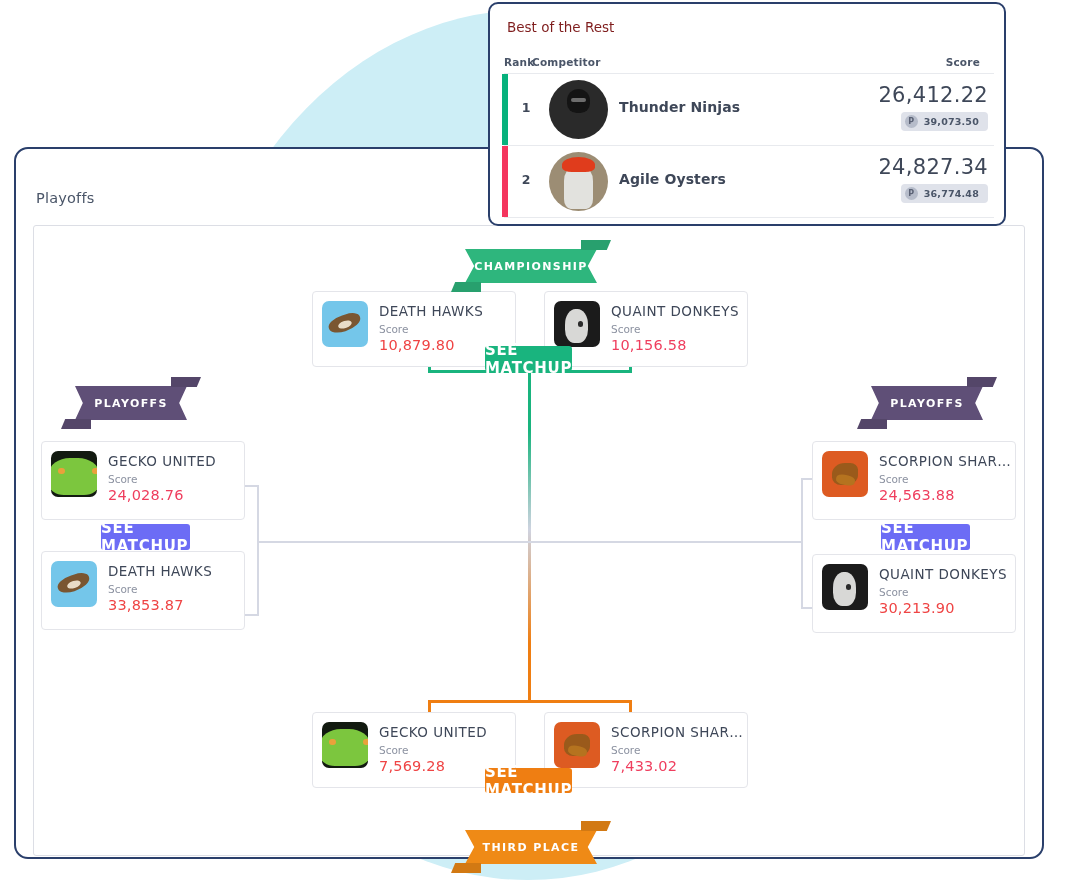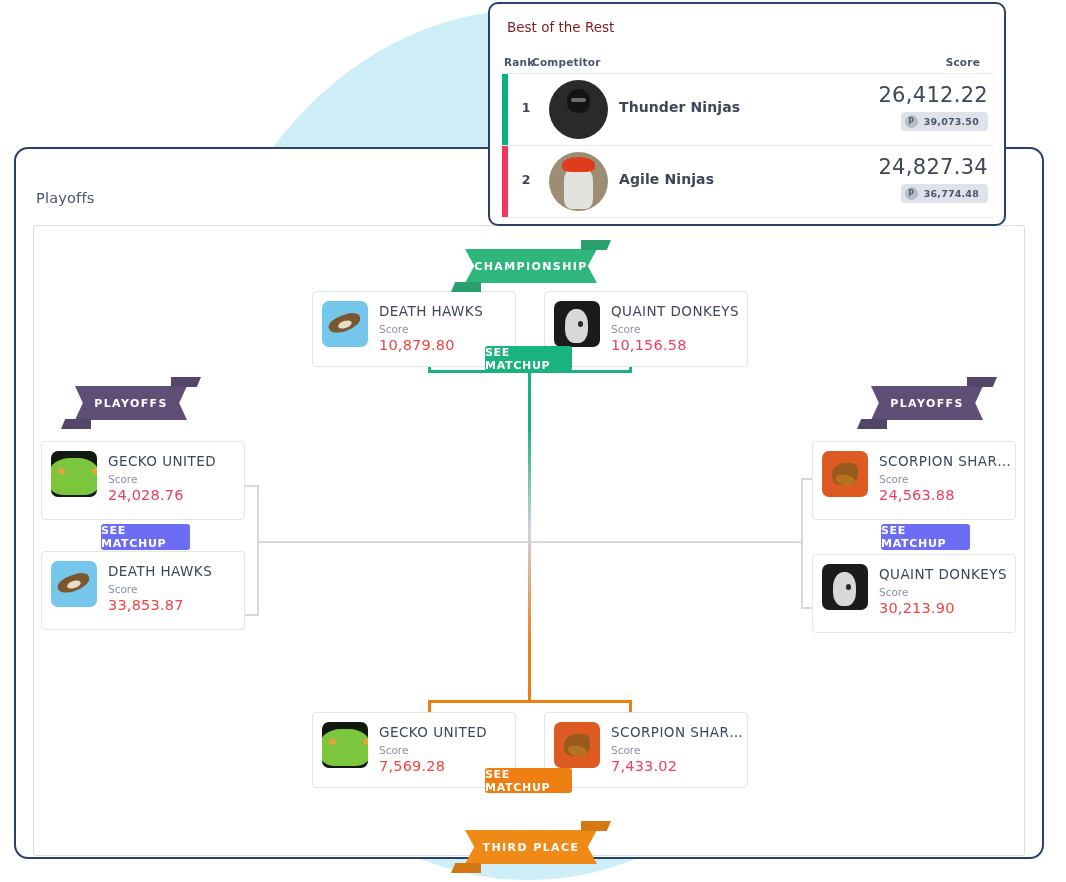--- a/index.html
+++ b/index.html
@@ -77,21 +77,21 @@
     font-size:13.5px;color:#3e4758;letter-spacing:.45px;white-space:nowrap;
     overflow:hidden;text-overflow:ellipsis;
   }
   .team .slabel{font-size:10.5px;color:#8b91a0;margin-top:4px;}
   .team .sval{font-size:14.5px;margin-top:2px;letter-spacing:.2px;}
   .win{color:#ef4444;}
   .lose{color:#ef3e5e;}
 
   
   .smbtn{
-    position:absolute;z-index:9;color:#fff;font-size:11px;font-weight:bold;
+    position:absolute;z-index:9;color:#fff;font-size:15px;font-weight:bold;
     letter-spacing:.7px;border-radius:3px;display:flex;align-items:center;
     justify-content:center;cursor:pointer;
   }
   .sm-green{background:#19b47e;}
   .sm-orange{background:#ef7e12;}
   .sm-purple{background:#6c6cf5;}
 
   
   .botr{
     position:absolute;left:488px;top:2px;width:518px;height:224px;
@@ -366,21 +366,21 @@
   </div>
 
   <div class="rowline" style="top:141px;"></div>
 
   <div class="botr-row" style="top:142px;">
     <div class="rbar" style="background:#f4355e;"></div>
     <div class="rrank">2</div>
     <div class="ravatar">
         <div class="av oyster"></div>
       </div>
-    <div class="rname">Agile Ninjas</div>
+    <div class="rname">Agile Oysters</div>
     <div class="rscore">24,827.34</div>
     <div class="rchip">
       <span class="pdot">P</span>
       <span class="pval">36,774.48</span>
     </div>
   </div>
 
   <div class="rowline" style="top:213px;"></div>
 </div>
 

